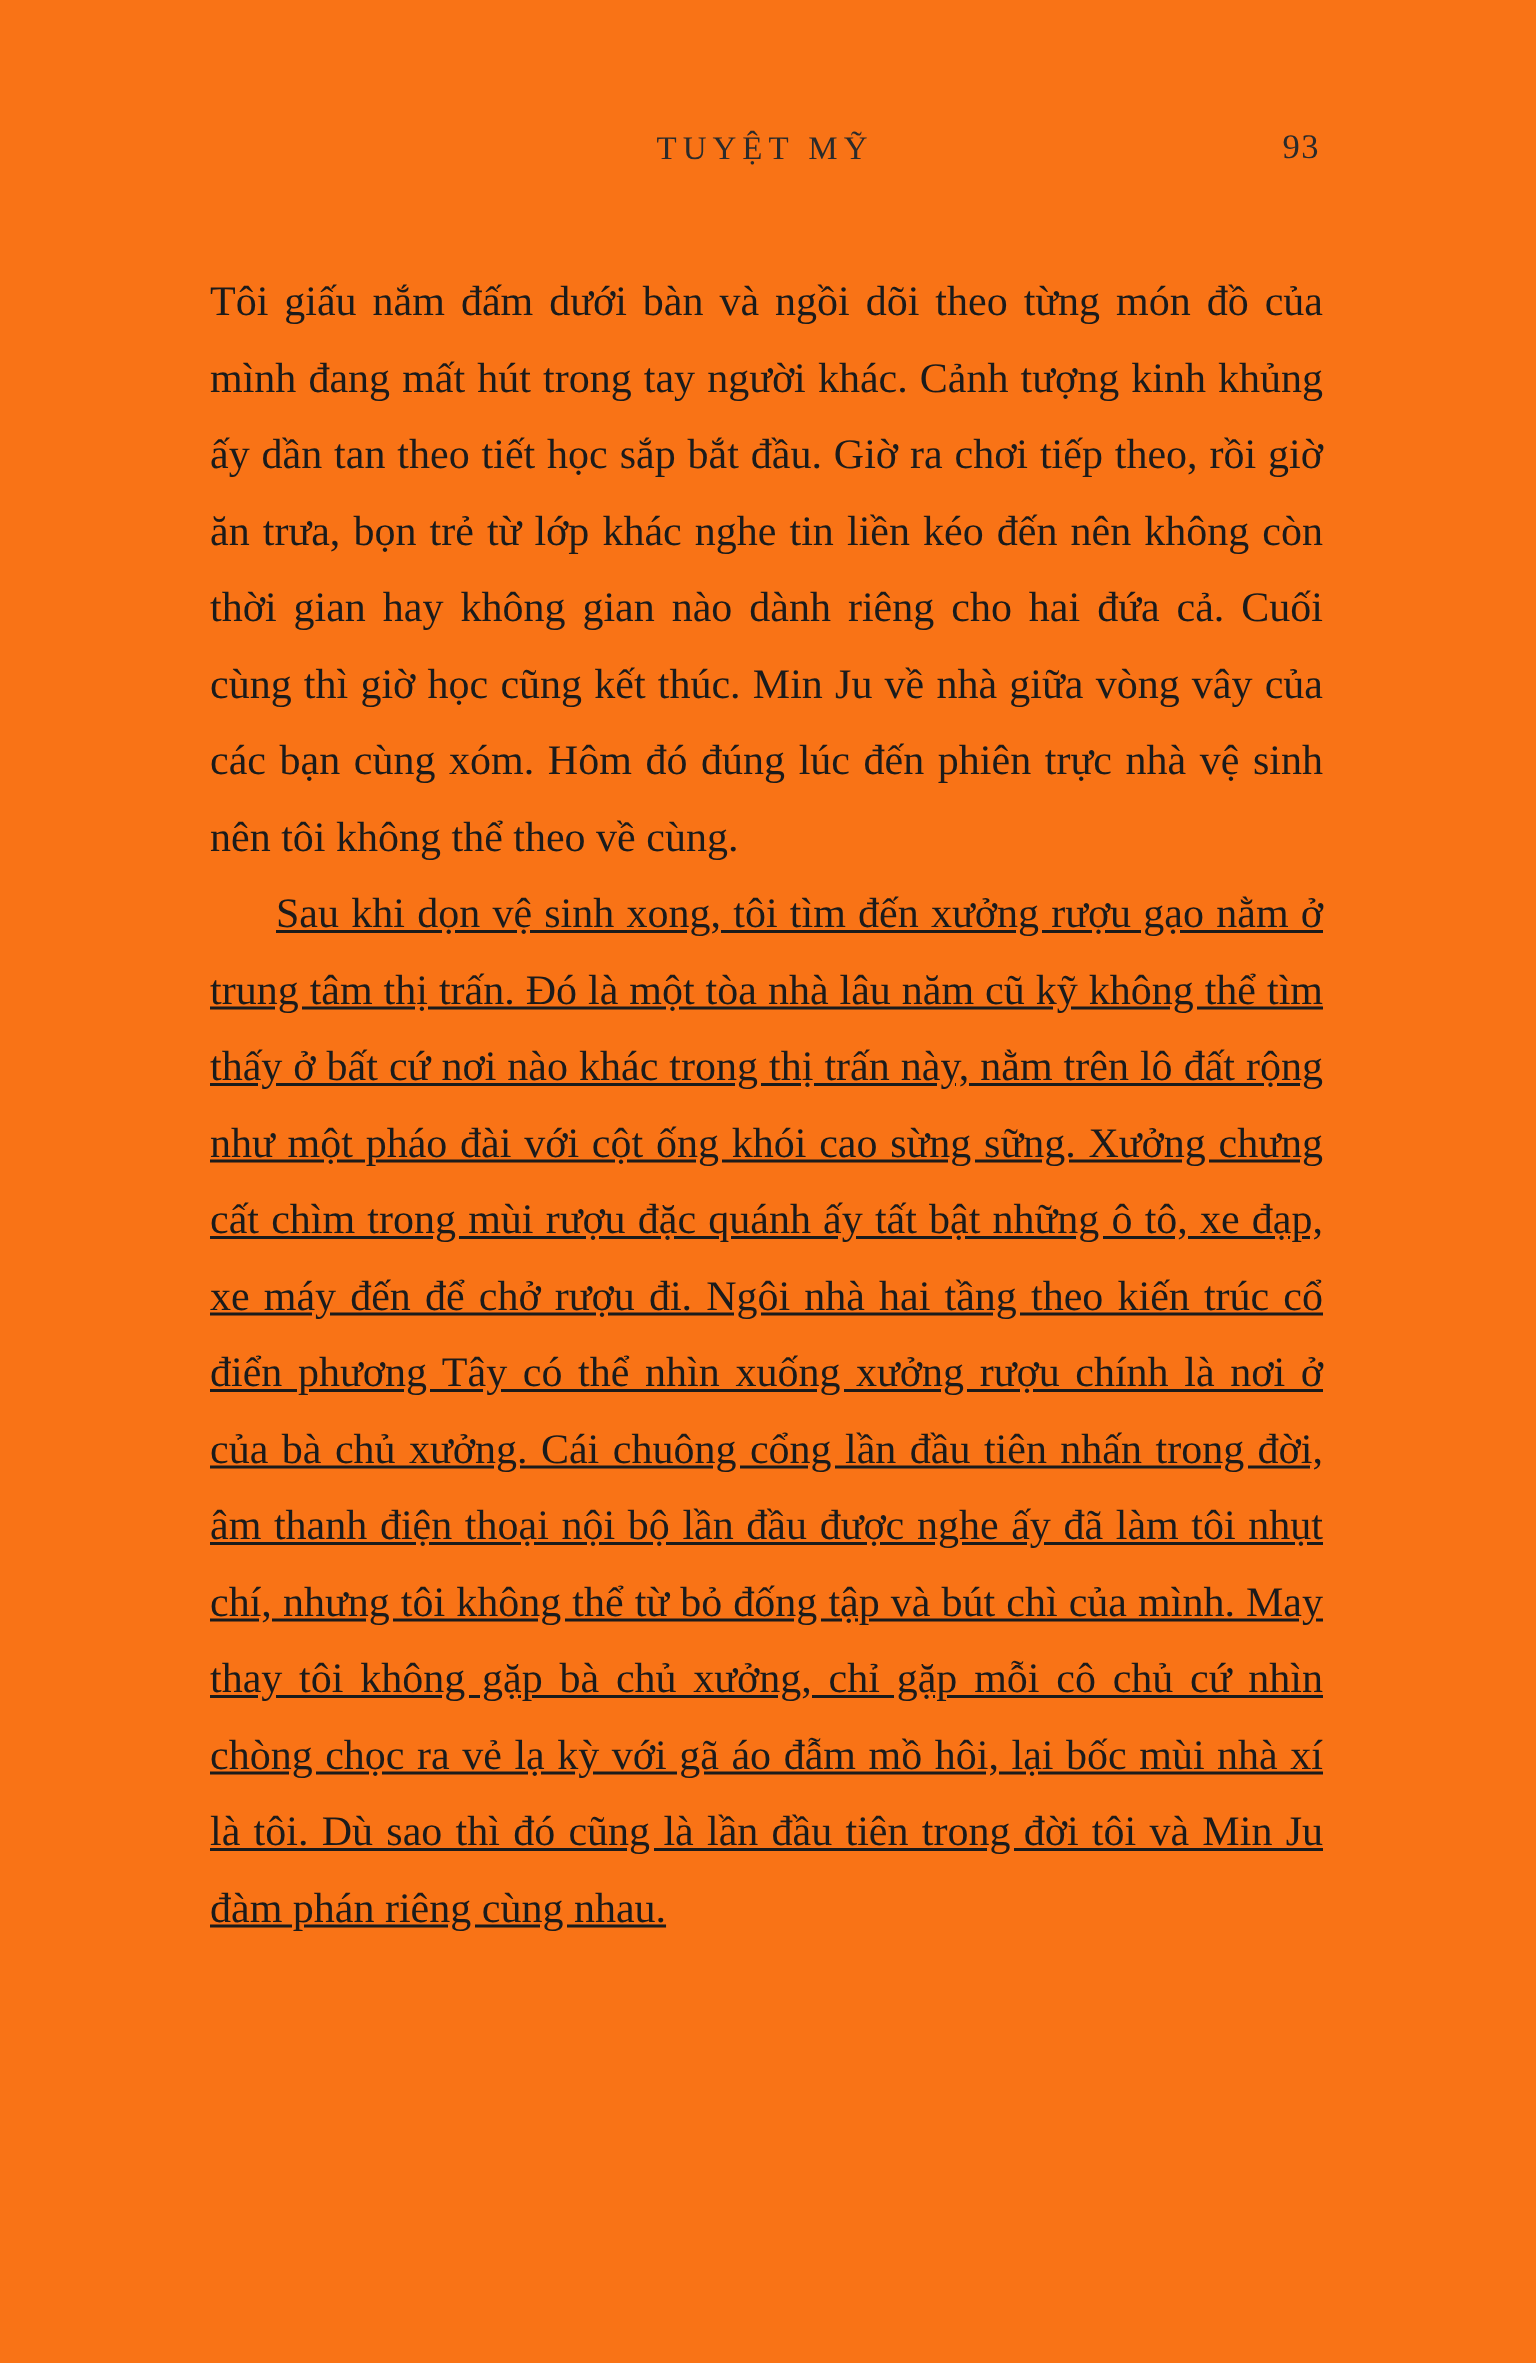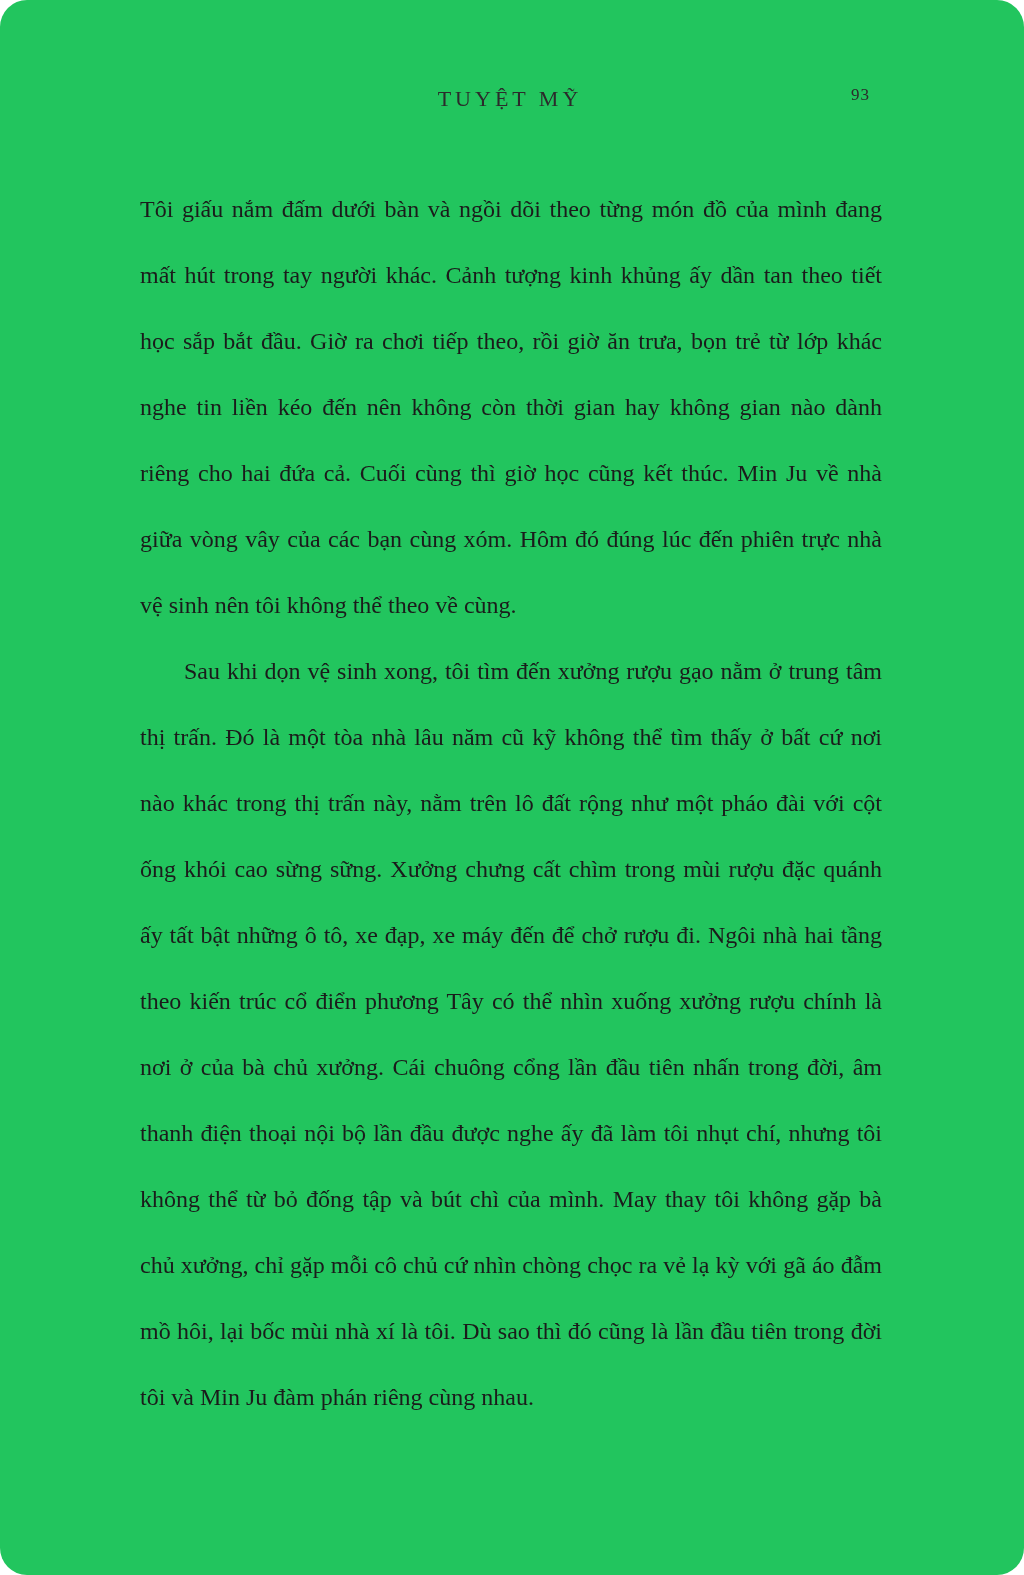--- a/index.html
+++ b/index.html
@@ -4,60 +4,59 @@
   <style>
     * { margin: 0; padding: 0; box-sizing: border-box; }
     html, body {
       background: #ffffff;
       font-family: "Liberation Serif", "DejaVu Serif", serif;
     }
     .book-page {
       position: relative;
       width: 1024px;
       height: 1575px;
-      background: #22c55e;
+      background: #f97316;
       color: #1c1c1c;
       overflow: hidden;
-      border-radius: 27px;
     }
     .page-header {
       position: absolute;
       top: 86px;
       left: 140px;
       right: 144px;
       height: 32px;
     }
     .running-title {
       text-align: center;
       font-size: 22px;
       letter-spacing: 4px;
       color: #2b2b2b;
       font-variant: normal;
     }
     .page-number {
       position: absolute;
-      right: 10px;
+      right: 0;
       top: -1px;
-      font-size: 17px;
+      font-size: 23px;
       letter-spacing: 1px;
       color: #2b2b2b;
     }
     .page-body {
       position: absolute;
       top: 176px;
       left: 140px;
       width: 742px;
-      font-size: 24px;
-      line-height: 66px;
+      font-size: 28px;
+      line-height: 51px;
       text-align: justify;
       text-justify: inter-word;
       color: #1b1b1b;
     }
     .para { text-indent: 0; }
-    .para.indent { text-indent: 44px; }
+    .para.indent { text-indent: 44px; text-decoration: underline; }
   </style>
 </head>
 <body>
 
 <div class="book-page">
 
   <header class="page-header">
     <div class="running-title">TUYỆT MỸ</div>
     <div class="page-number">93</div>
   </header>

